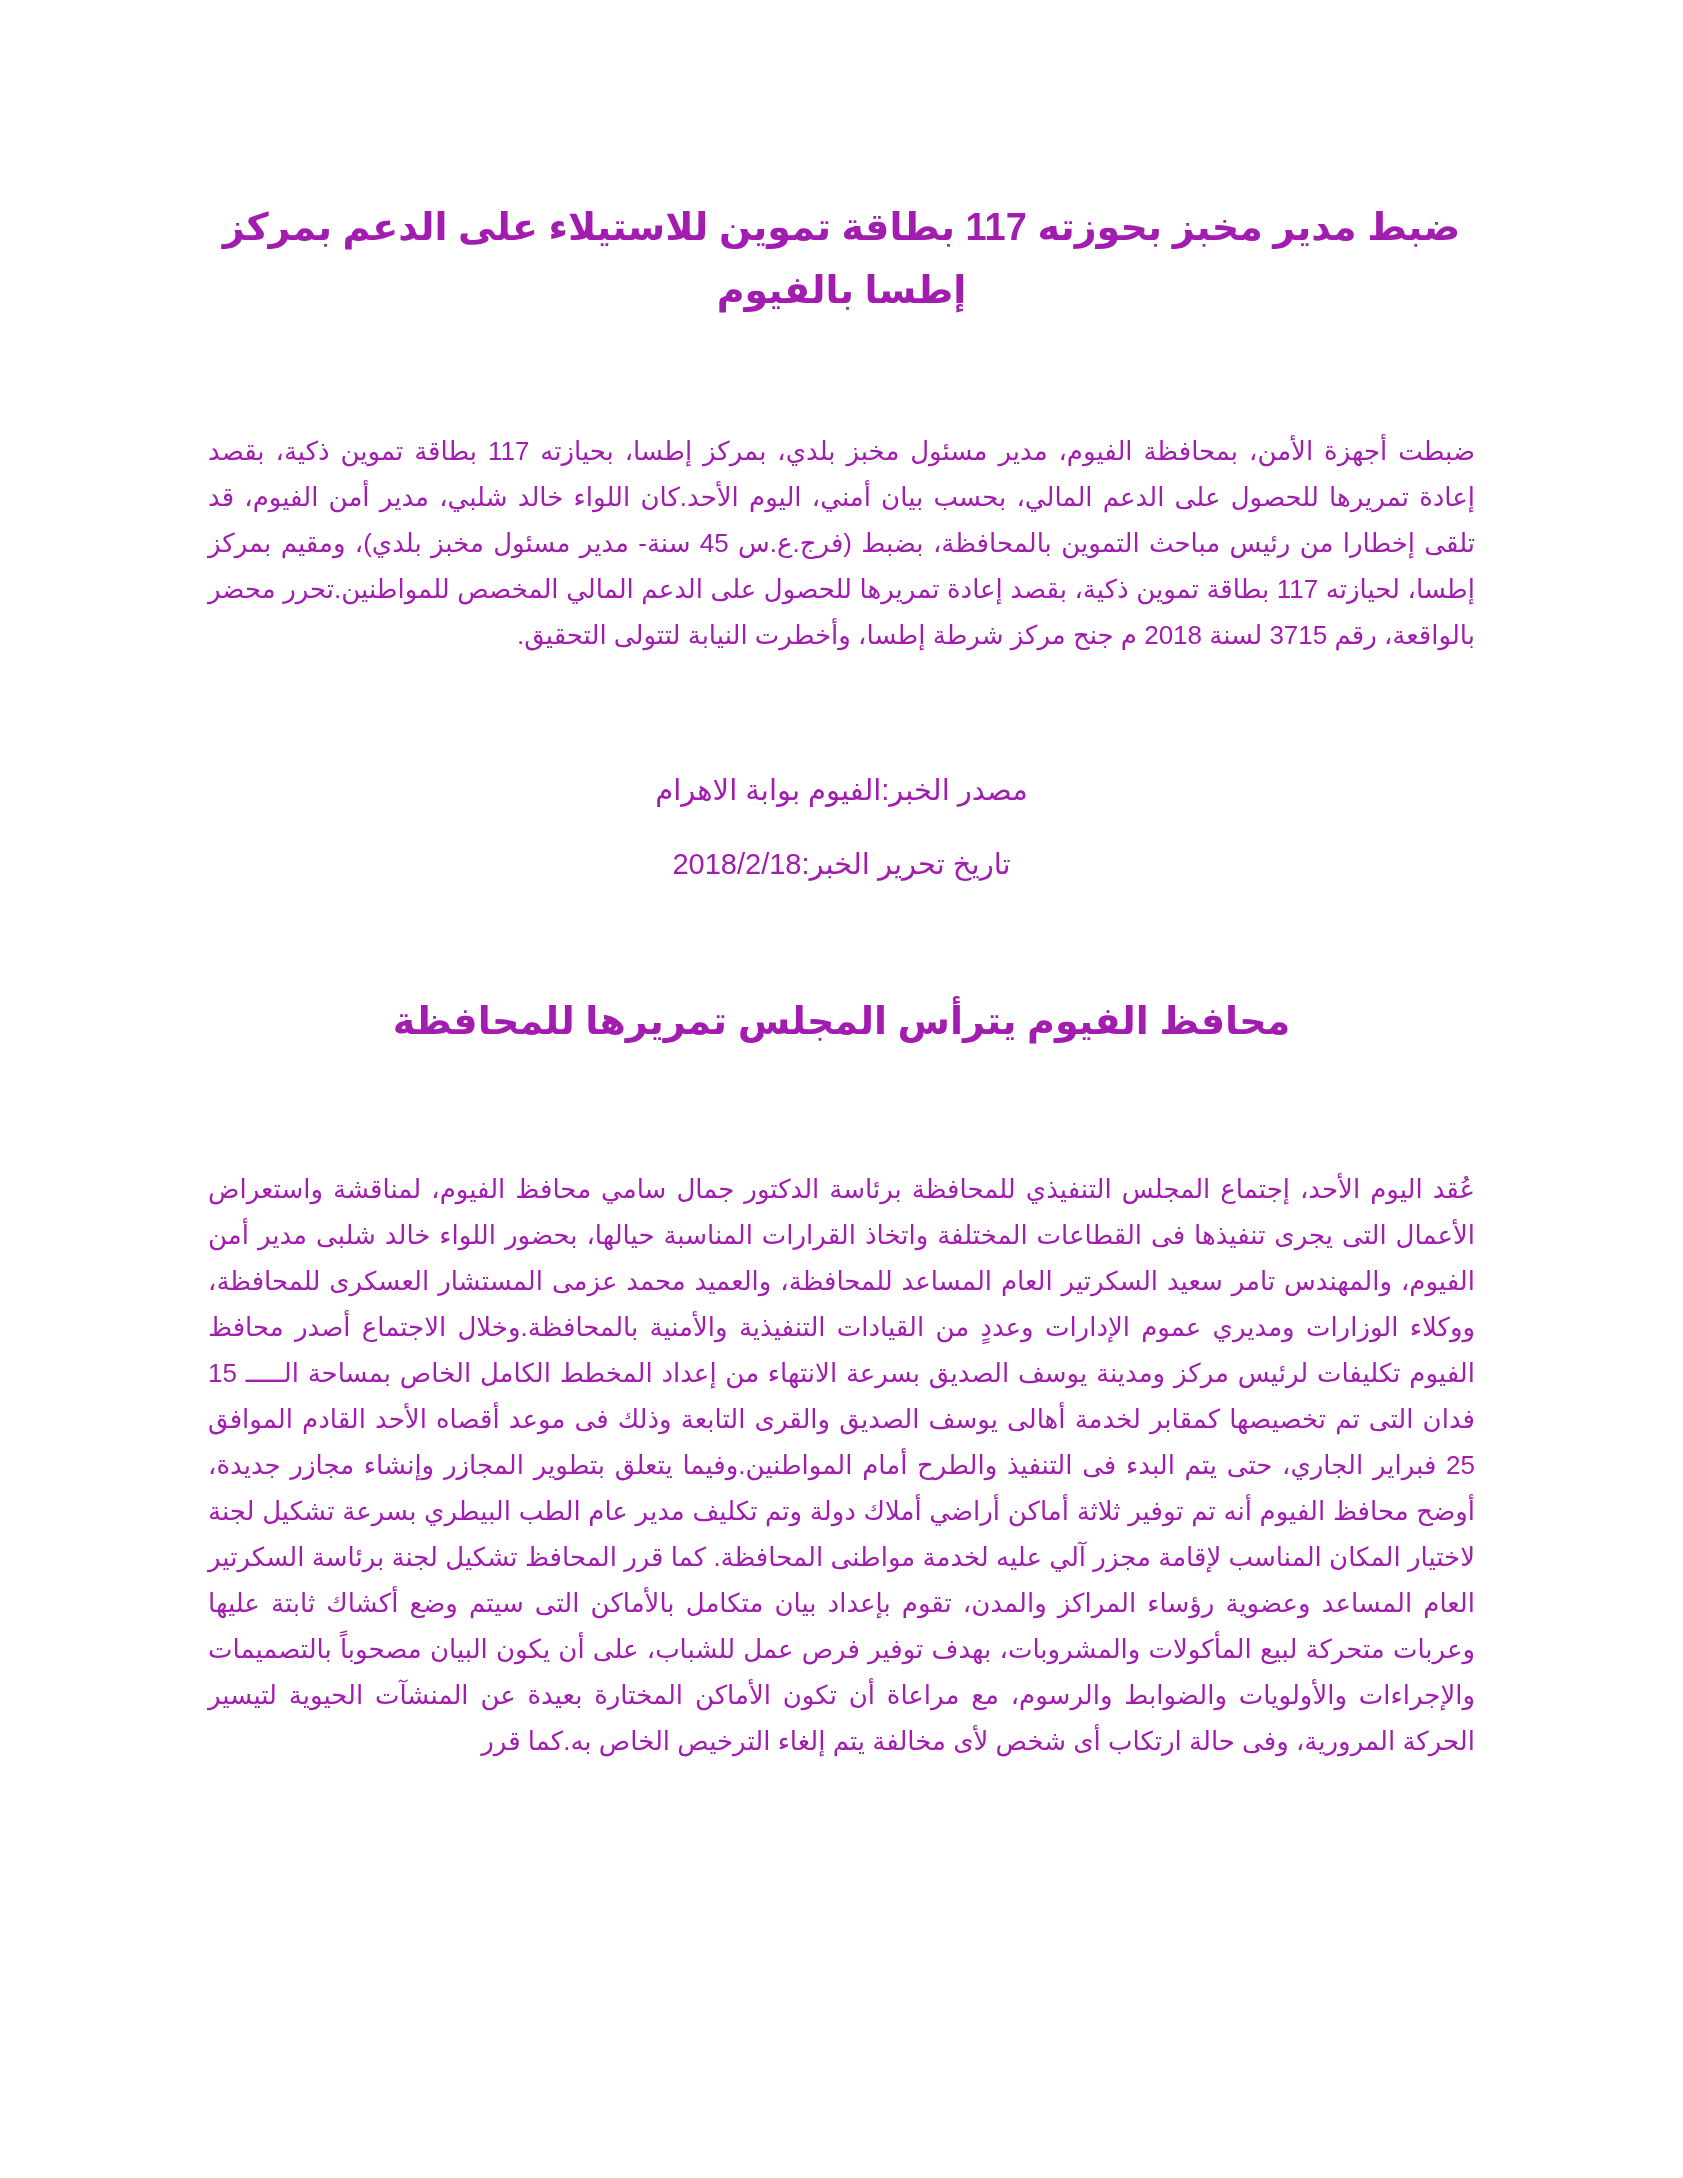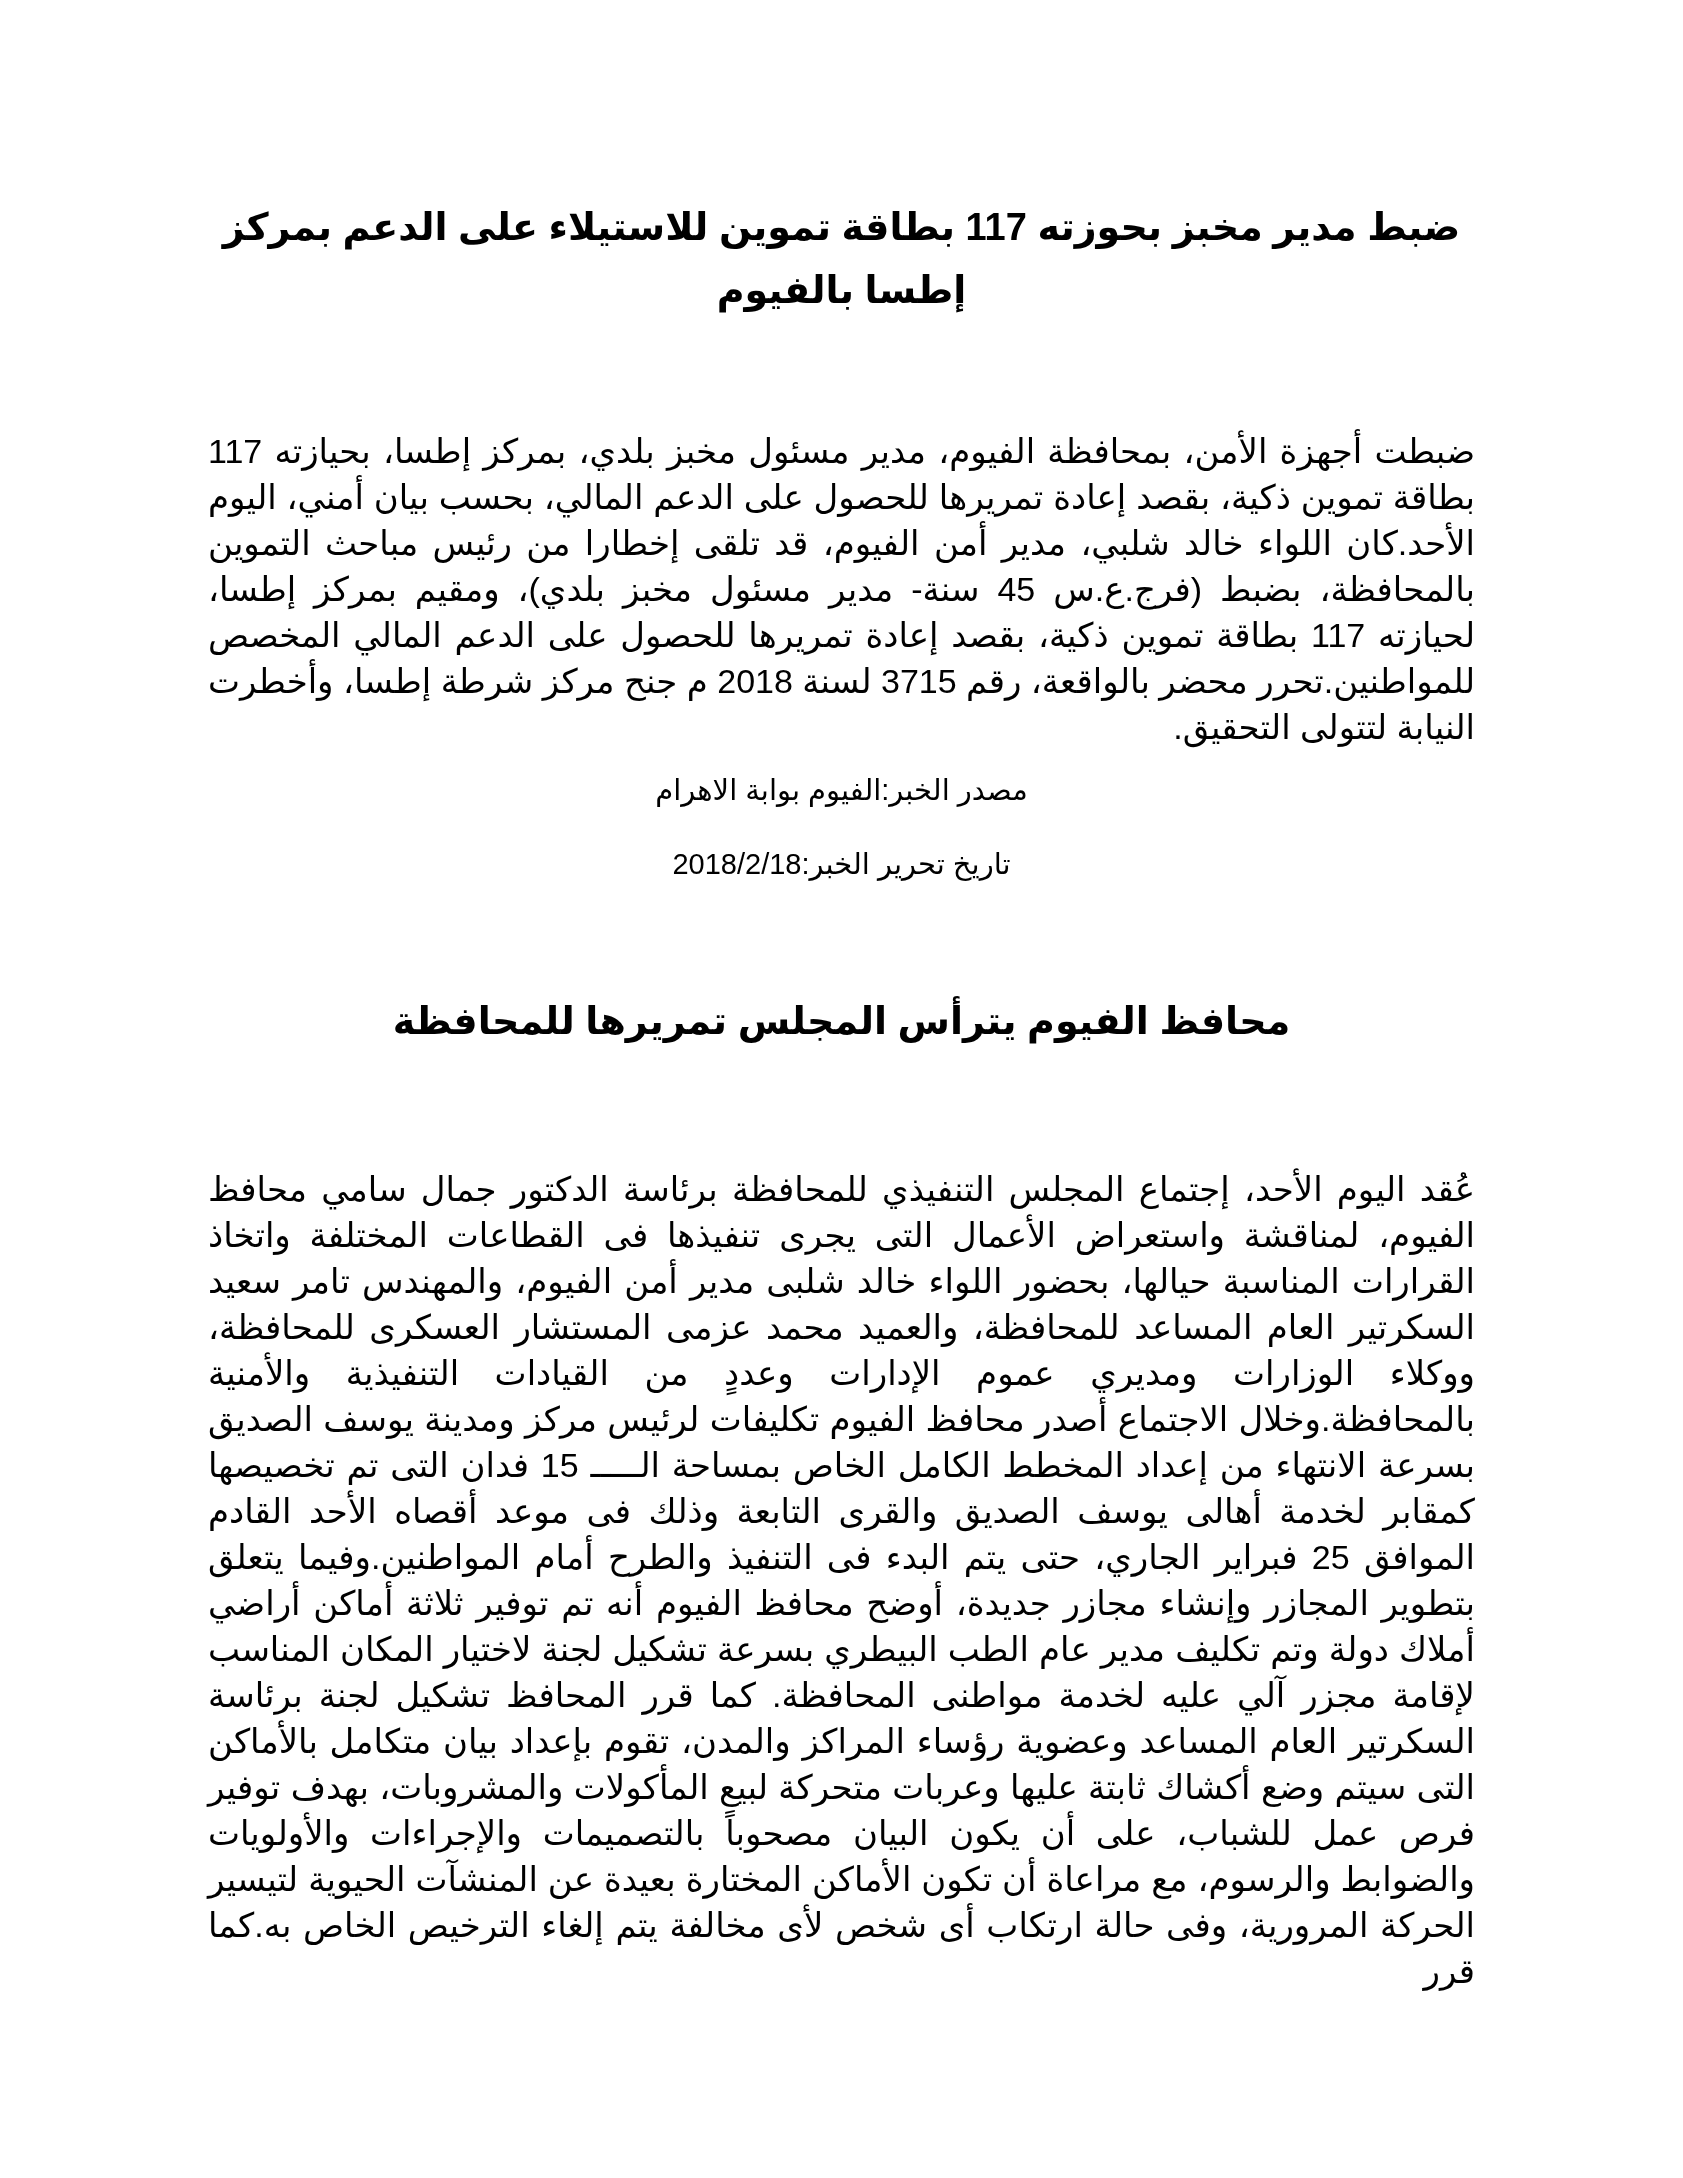--- a/index.html
+++ b/index.html
@@ -1,33 +1,33 @@
 <!DOCTYPE html>
 <html><head>
   <meta charset="utf-8">
   <style>
     html, body { margin: 0; padding: 0; background: #ffffff; }
     body { width: 1683px; height: 2178px; position: relative; overflow: hidden; }
     .page {
       position: absolute; left: 0; top: 0; width: 1683px; height: 2178px;
-      background: #ffffff; color: #000000;
+      background: #ffffff; color: #a21caf;
       font-family: "Liberation Sans", "DejaVu Sans", sans-serif;
     }
     .title {
       position: absolute; left: 208px; width: 1267px;
       direction: rtl; text-align: center;
       font-weight: bold; font-size: 38px; line-height: 63px;
       margin: 0;
     }
     .title-1 { top: 196px; }
     .title-2 { top: 990px; }
     .para {
       position: absolute; left: 208px; width: 1267px;
       direction: rtl; text-align: justify; text-align-last: right;
-      font-size: 34px; line-height: 46px; margin: 0;
+      font-size: 26px; line-height: 46px; margin: 0;
     }
     .para-1 { top: 428px; }
     .para-2 { top: 1166px; font-weight: normal; line-height: 46px; }
     .meta {
       position: absolute; left: 208px; width: 1267px;
       direction: rtl; text-align: center;
       font-size: 29px; line-height: 40px; margin: 0;
     }
     .meta-source { top: 770px; }
     .meta-date { top: 844px; }

